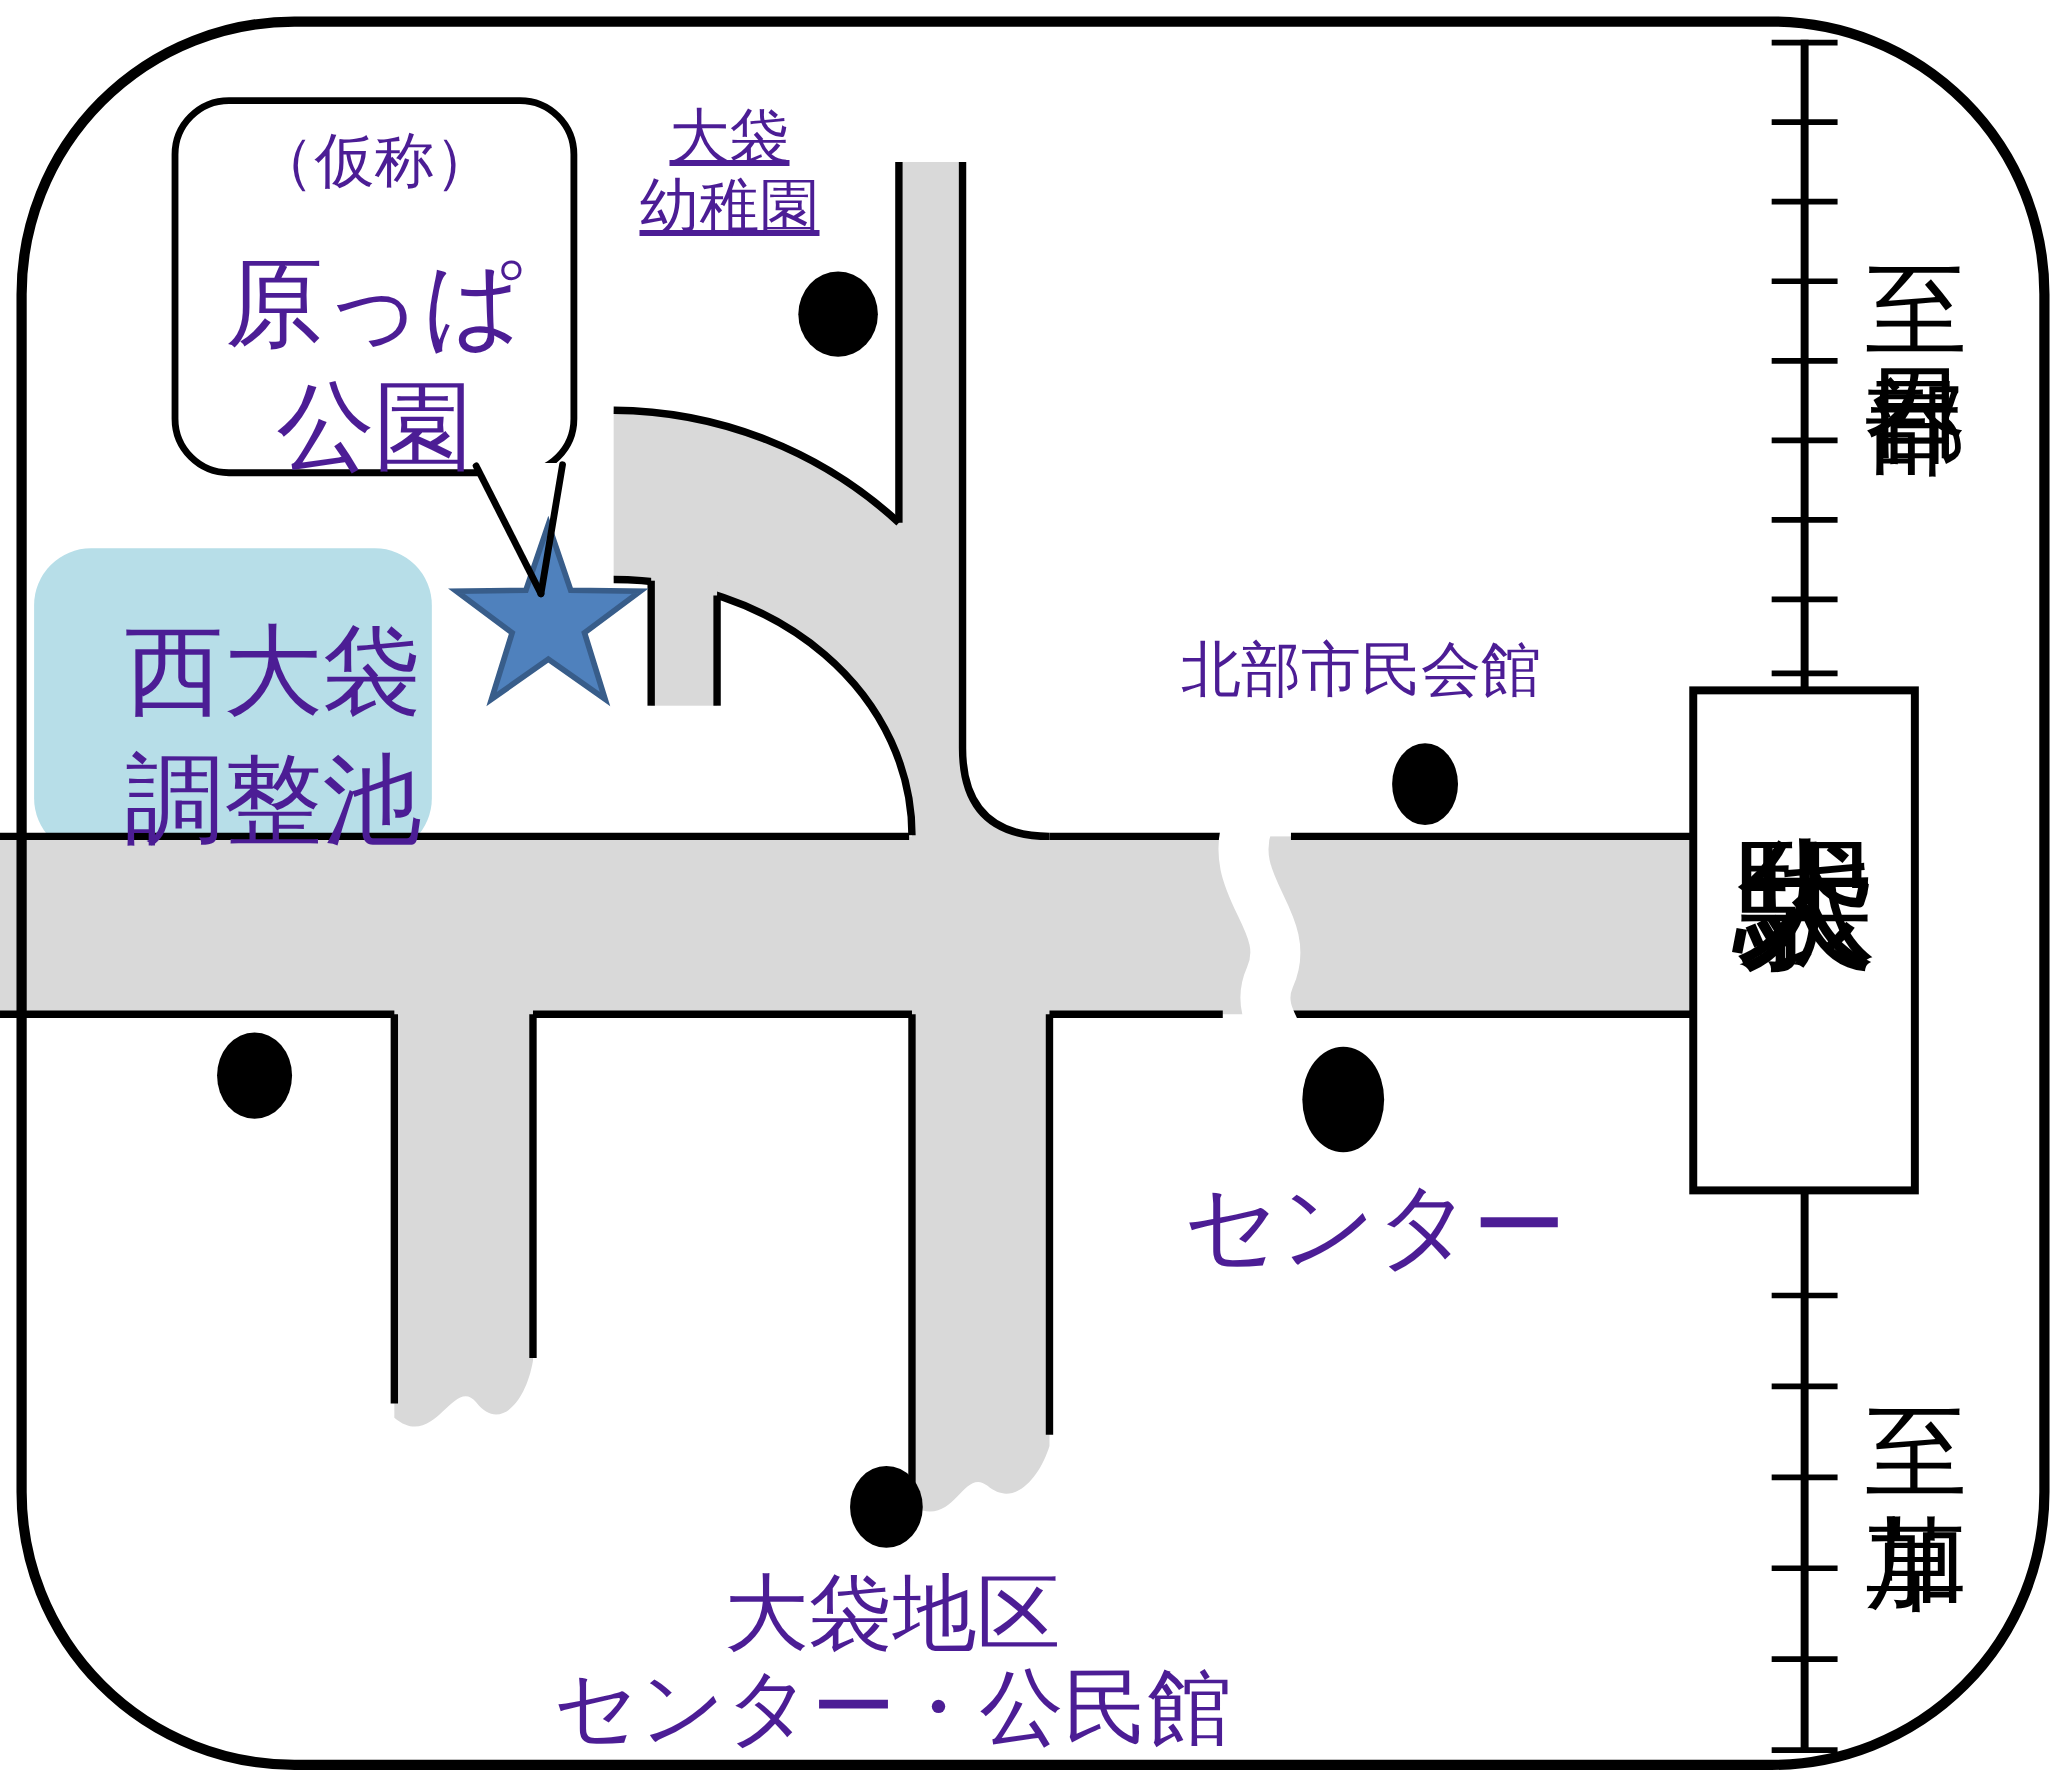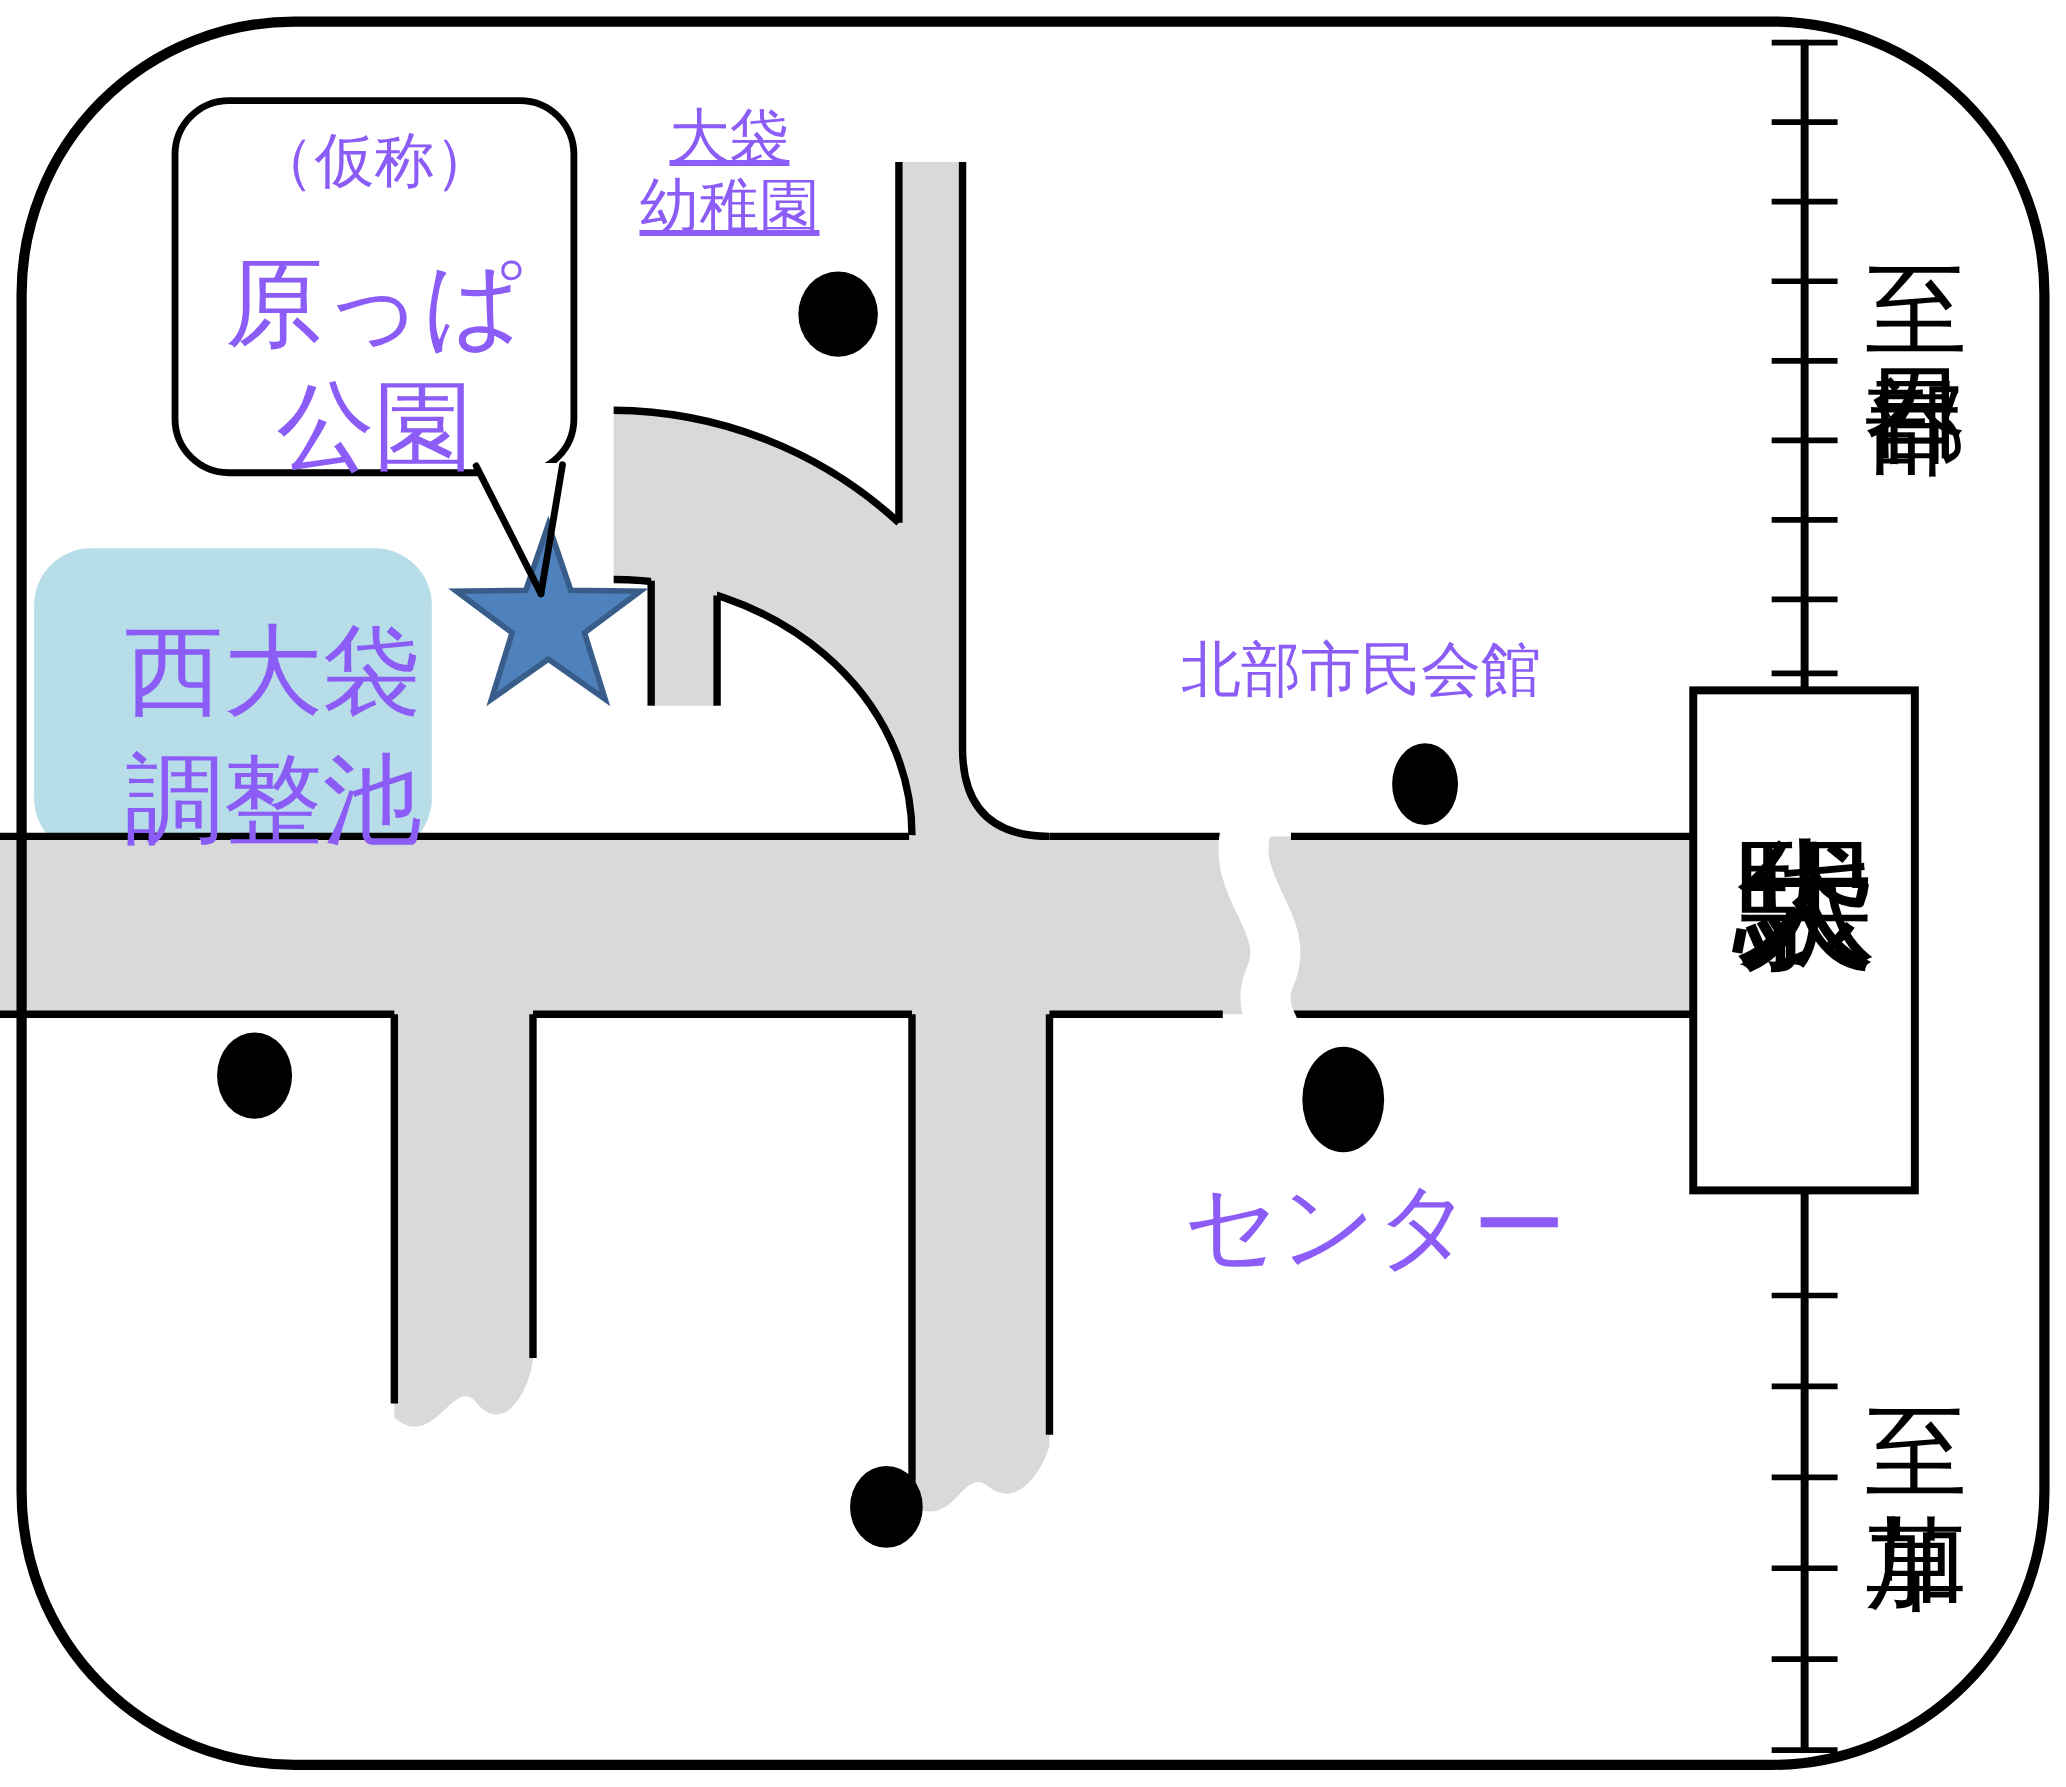--- a/index.html
+++ b/index.html
@@ -1,20 +1,20 @@
 <!DOCTYPE html>
 <html style="font-size:9px"><head>
 <meta charset="utf-8">
 <style>
   html,body{margin:0;padding:0;background:#fff;}
   body{width:2066px;height:1787px;position:relative;overflow:hidden;
        font-family:"Liberation Sans",sans-serif;}
   #map-stage{position:absolute;left:0;top:0;width:2066px;height:1787px;}
   svg{position:absolute;left:0;top:0;}
-  .lbl{position:absolute;color:#8b5cf6;text-align:center;white-space:pre-line;
+  .lbl{position:absolute;color:#4c1d95;text-align:center;white-space:pre-line;
        line-height:1.16;z-index:20;}
   .vlbl{position:absolute;color:#000;writing-mode:vertical-rl;
         text-orientation:upright;white-space:pre;z-index:20;line-height:1;}
   .f-bubble-small{font-size:60px;}
   .f-bubble{font-size:98px;margin-top:40px;}
   .f-label{font-size:60px;}
   .f-pond{font-size:99px;line-height:1.3;}
   .f-station{font-size:142px;letter-spacing:4.5px;}
   .f-rail{font-size:102px;}
 </style>
@@ -123,20 +123,22 @@
 調整池</div>
 
 <div class="lbl" style="left:559px;top:102px;width:341px;font-size:60px;text-decoration:underline;">大袋
 幼稚園</div>
 
 <div class="lbl f-label" style="left:1097px;top:635px;width:528px;">北部市民会館</div>
 
 
 <div class="lbl" style="left:1128px;top:1171px;width:494px;font-size:94px;">センター</div>
 
+<div class="lbl" style="left:546px;top:1566px;width:693px;font-size:84px;line-height:1.12;">大袋地区
+センター・公民館</div>
 
 <div class="vlbl f-station" style="left:1730px;top:721px;width:148px;">大袋駅</div>
 
 <div class="vlbl f-rail" style="left:1854px;top:188px;width:114px;">至　春日部</div>
 
 <div class="vlbl f-rail" style="left:1854px;top:1330px;width:114px;">至　草加</div>
 
 </div>
 
 

